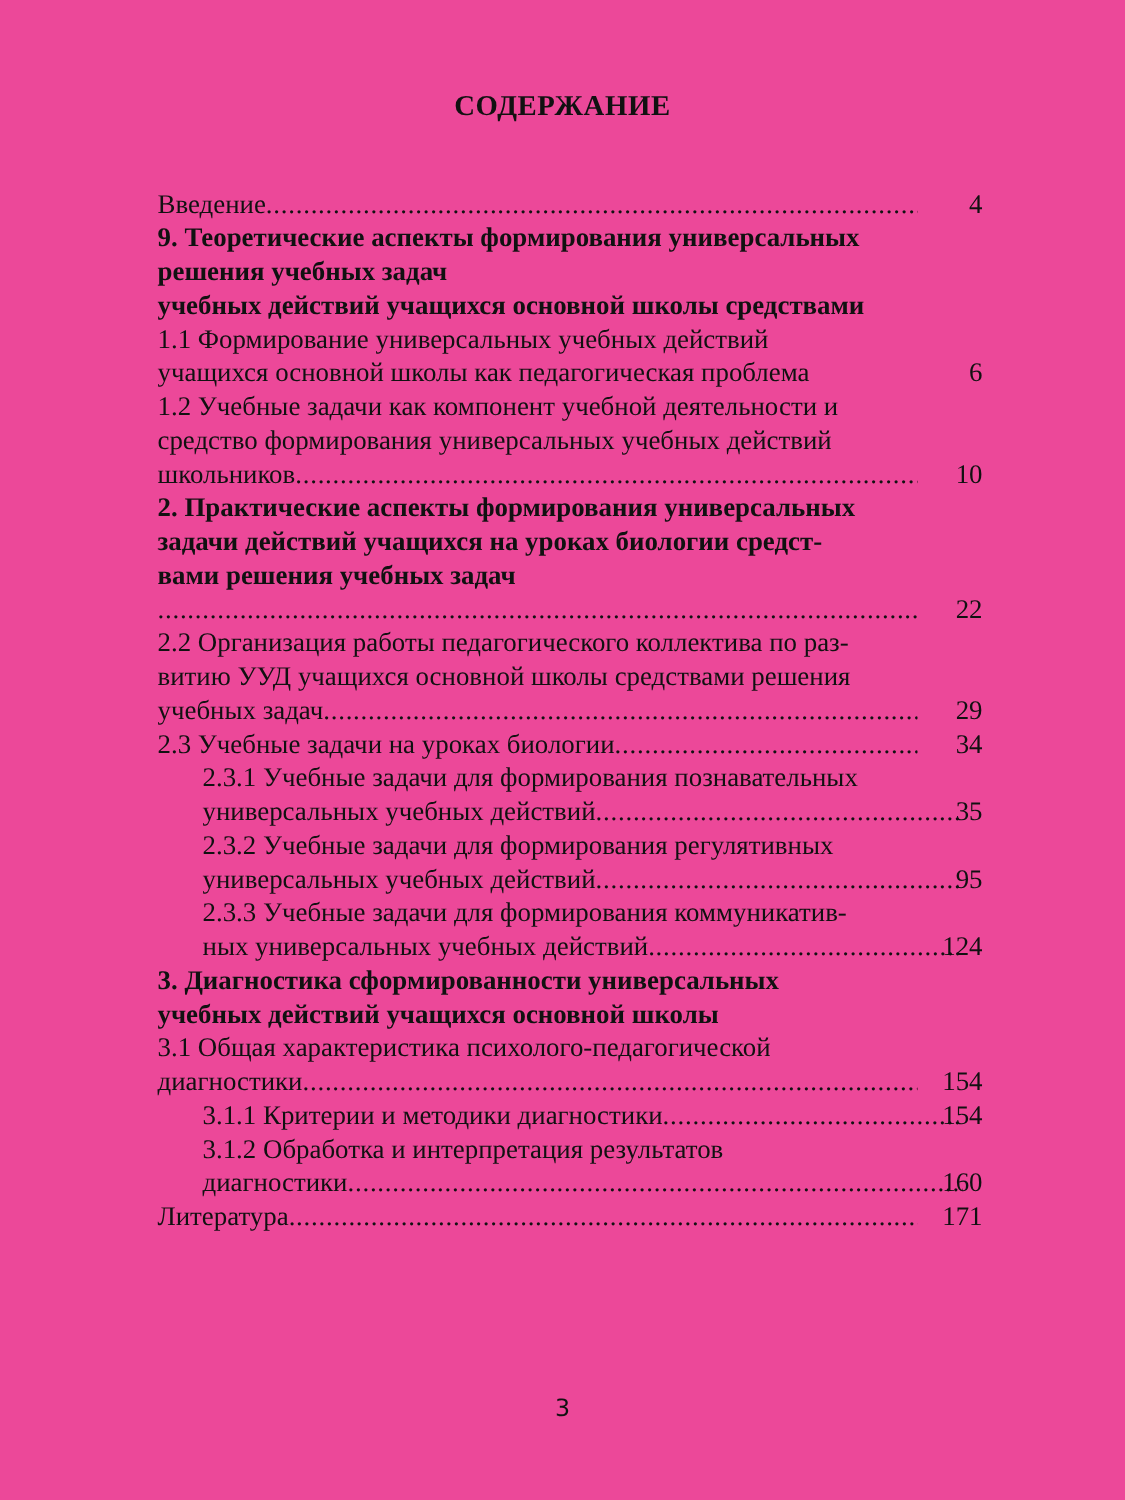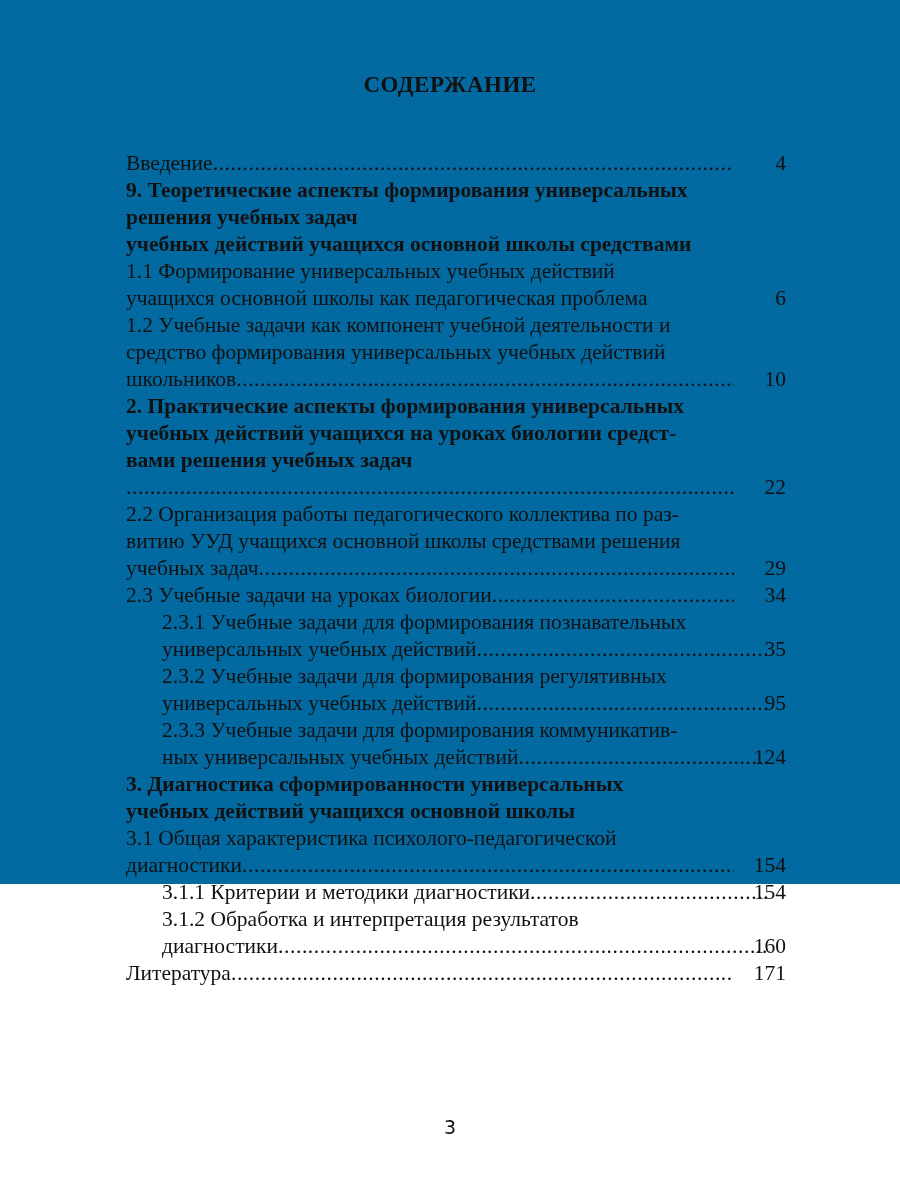--- a/index.html
+++ b/index.html
@@ -1,17 +1,17 @@
 <!DOCTYPE html>
 <html><head>
 <meta charset="utf-8">
 <style>
   html, body { margin: 0; padding: 0; background: #ffffff; }
   body { width: 900px; height: 1200px; position: relative; overflow: hidden; color: #111; }
-  .page { position: absolute; left: 0; top: 0; width: 900px; height: 884px; background: #0369a1; }
+  .page { position: absolute; left: 0; top: 0; width: 900px; height: 1200px; background: #ec4899; }
   .title {
     position: absolute; top: 72px; left: 0; width: 900px; text-align: center;
     font-family: "Liberation Serif", serif; font-weight: bold; font-size: 23px; letter-spacing: 0.5px;
   }
   .toc {
     position: absolute; left: 110px; top: 150px; width: 676px;
     font-family: "Liberation Serif", serif; font-size: 21.5px; line-height: 27px;
   }
   .row { position: relative; display: flex; align-items: flex-end; }
   .row .text { flex: 1 1 auto; max-width: 608px; margin-left: 16px; }
@@ -68,21 +68,21 @@
           <div class="last-line">
             <span class="lt">школьников</span>
             <span class="dots"></span>
           </div>
         </div>
         <span class="page-num">10</span>
       </div>
       <div class="row bold">
         <div class="text">
           <span class="pre">2. Практические аспекты формирования универсальных</span>
-          <span class="pre">учебных действий учащихся на уроках биологии средст-</span>
+          <span class="pre">задачи действий учащихся на уроках биологии средст-</span>
           <span class="pre">вами решения учебных задач</span>
         </div>
       </div>
       <div class="row">
         <div class="text">
           <div class="last-line">
             <span class="dots"></span>
           </div>
         </div>
         <span class="page-num">22</span>

